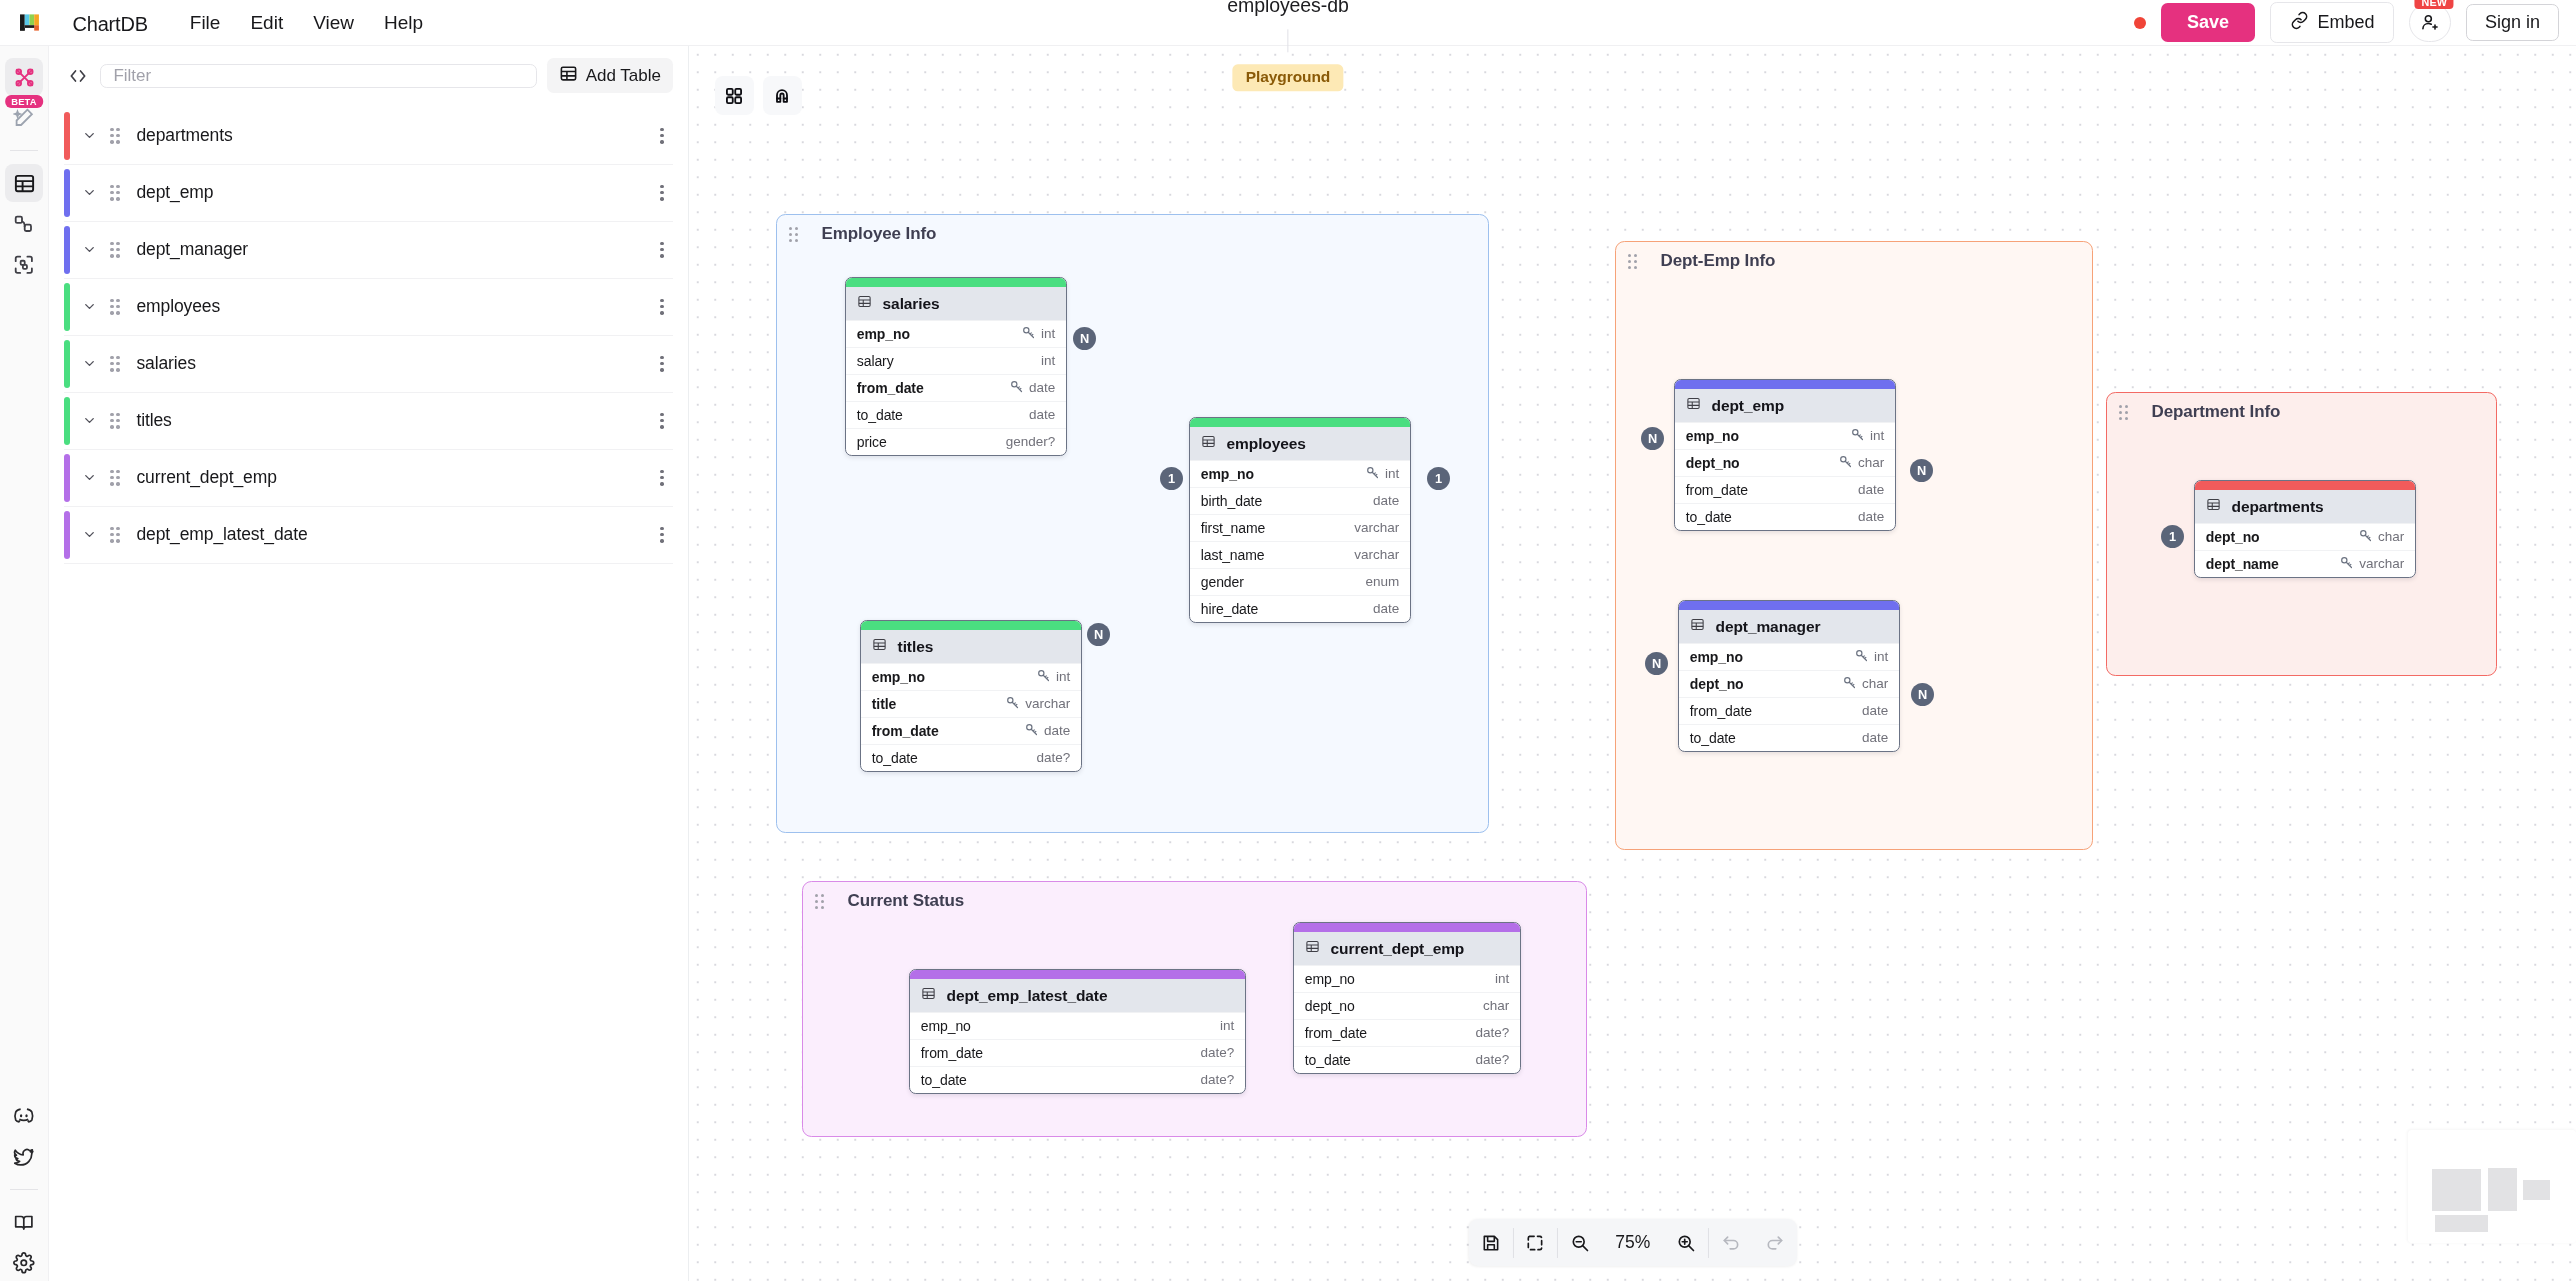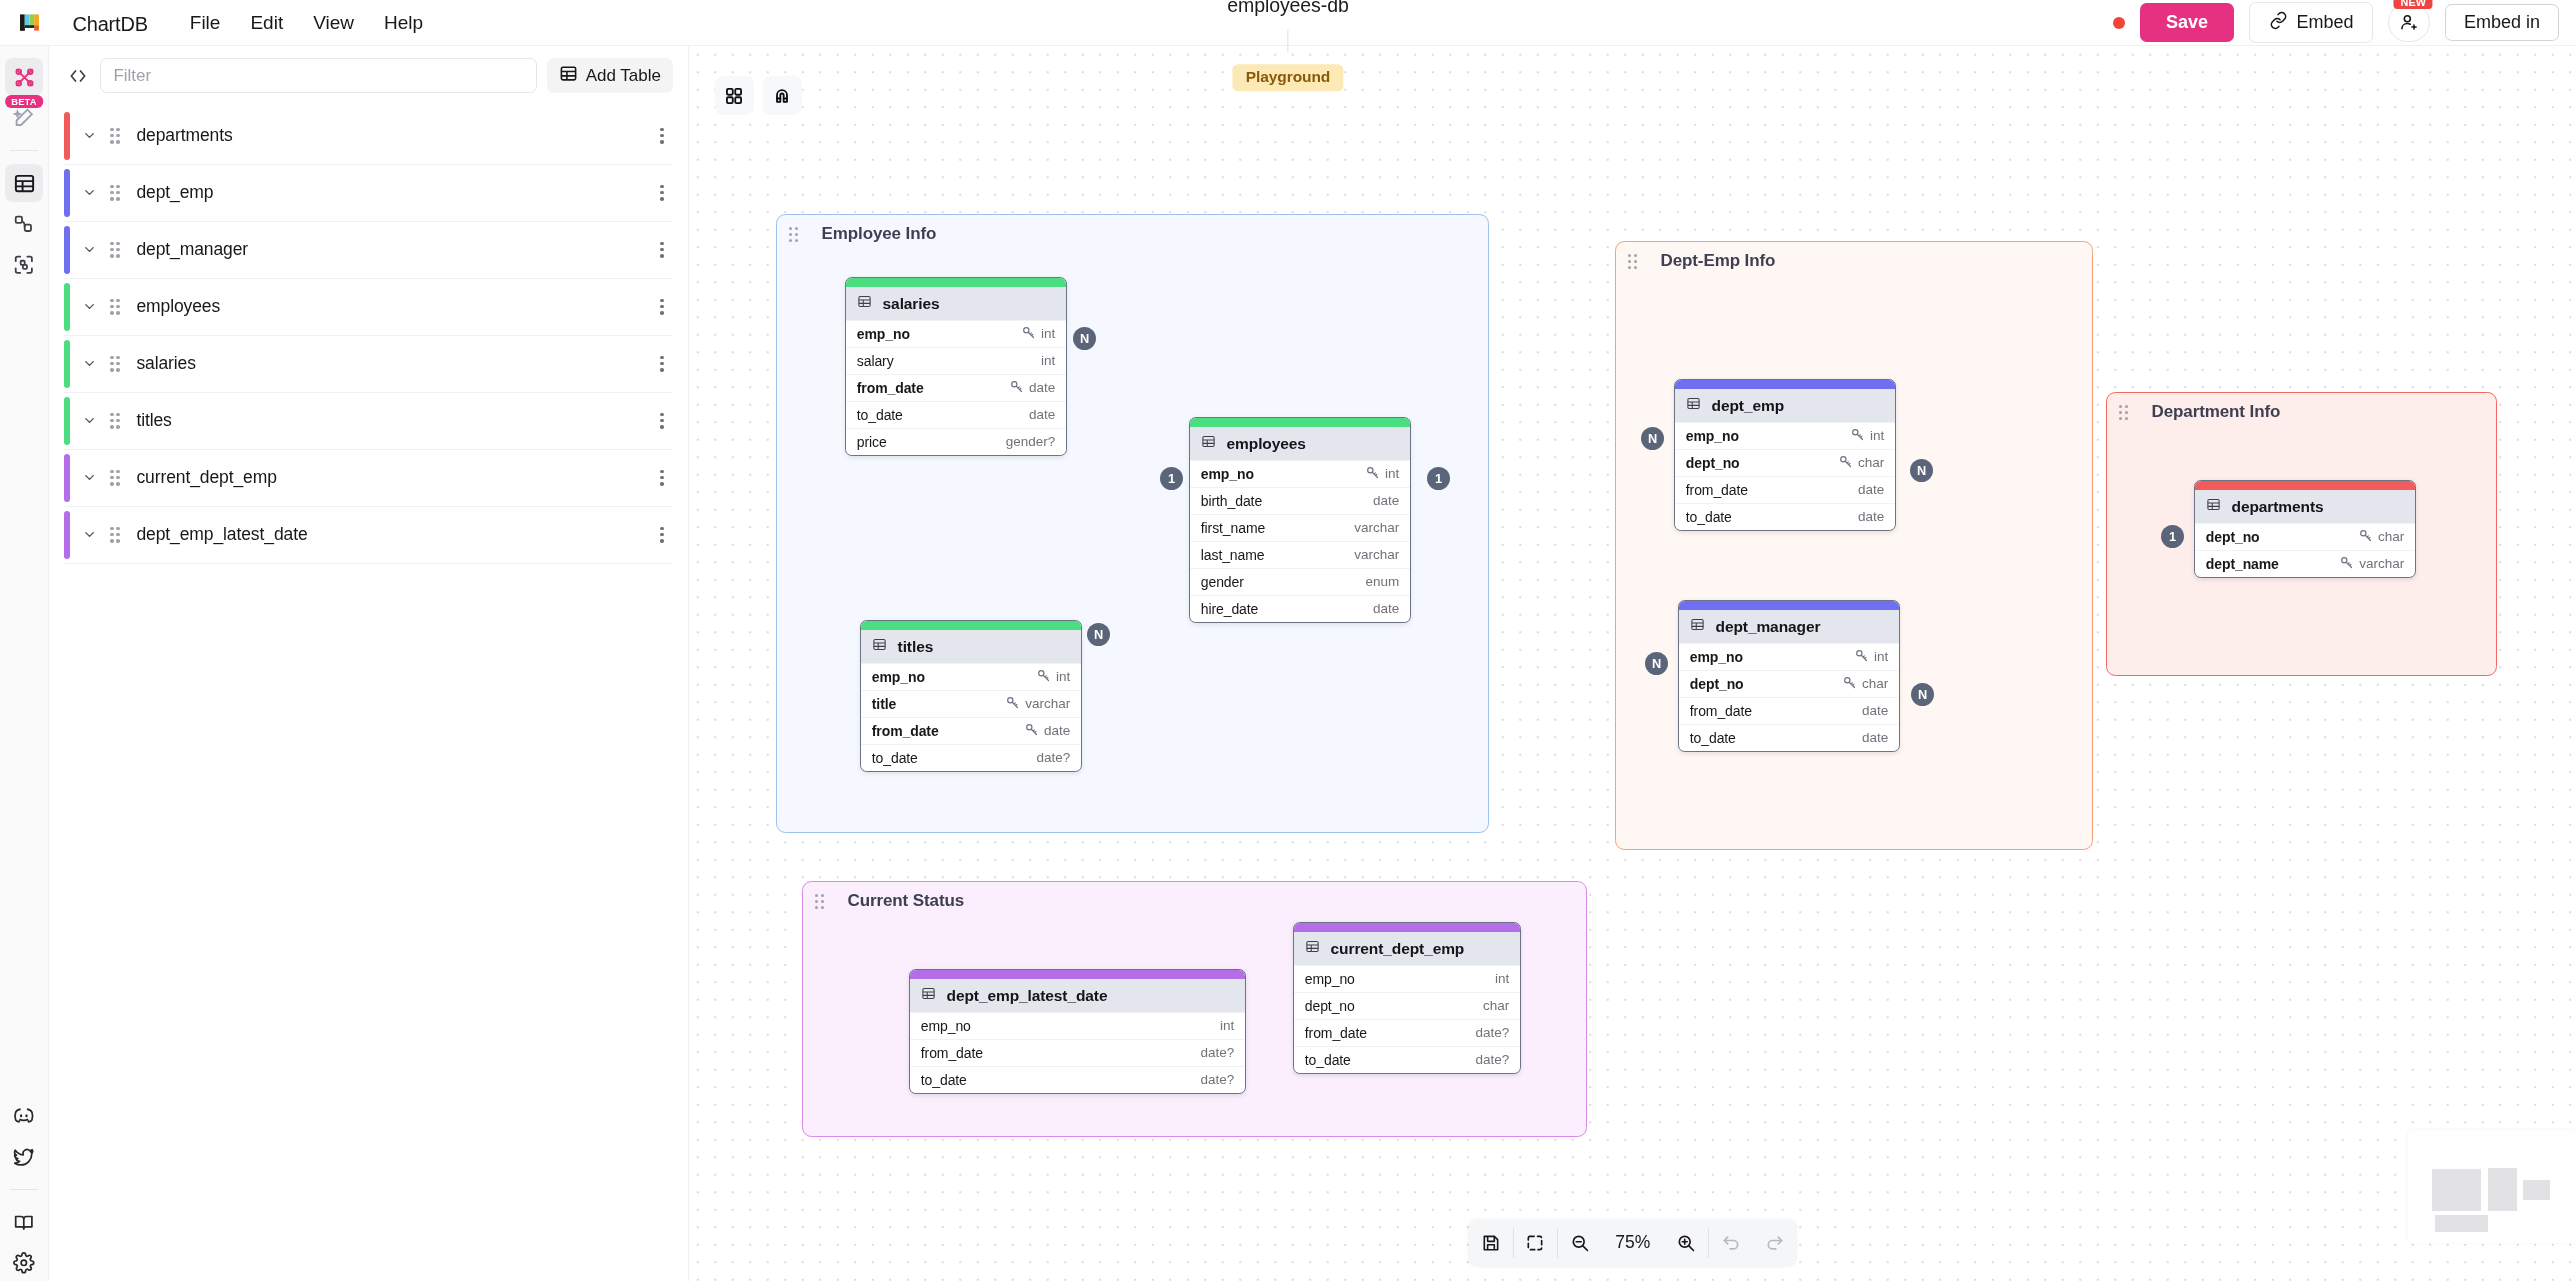--- a/index.html
+++ b/index.html
@@ -92,21 +92,21 @@
     display: flex; flex-direction: column;
   }
   .sidebar-head {
     display: flex; align-items: center; gap: 9.4px; padding: 12px 15px 9.4px 15px;
   }
   .code-toggle {
     width: 27px; height: 27px; display: flex; align-items: center; justify-content: center;
     cursor: pointer; color: #3f3f46; flex: 0 0 auto;
   }
   .filter-input {
-    flex: 1; height: 35px; border: 1px solid #e6e6ea; border-radius: 6.7px;
+    flex: 1; height: 24px; border: 1px solid #e6e6ea; border-radius: 6.7px;
     padding: 0 12px; font-size: 17px; color: #18181b;
     font-family: "Liberation Sans", sans-serif; outline: none; background: #fff;
   }
   .filter-input::placeholder { color: #a1a1aa; }
   .btn-addtable {
     height: 35px; display: flex; align-items: center; gap: 8px; padding: 0 12px;
     border-radius: 6.7px; background: #f4f4f5; border: none; cursor: pointer;
     font-size: 17px; color: #18181b; font-family: "Liberation Sans", sans-serif;
     font-weight: 500; white-space: nowrap;
   }
@@ -260,21 +260,21 @@
       <div class="btn-avatar">
         <span class="badge-new">NEW</span>
         <span>
           <svg width="20" height="20" viewBox="0 0 24 24" fill="none" stroke="#18181b" stroke-width="1.9" stroke-linecap="round">
             <circle cx="10" cy="8" r="3.6"></circle>
             <path d="M3.5 20c0-3.6 2.9-6.2 6.5-6.2 1.3 0 2.5.35 3.5.95"></path>
             <path d="M18 15.5v5M15.5 18h5"></path>
           </svg>
         </span>
       </div>
-      <button class="btn-signin">Embed in</button>
+      <button class="btn-signin">Sign in</button>
     </div>
   </div>
 
   <div class="body">
 
     <div class="rail">
       <div class="rail-btn active">
         <svg width="23" height="23" viewBox="0 0 24 24" fill="none" stroke="#e5317f" stroke-width="2" stroke-linecap="round">
           <path d="M4 20L20 4M20 20L4 4"></path>
           <circle cx="6" cy="18" r="2.4"></circle>

